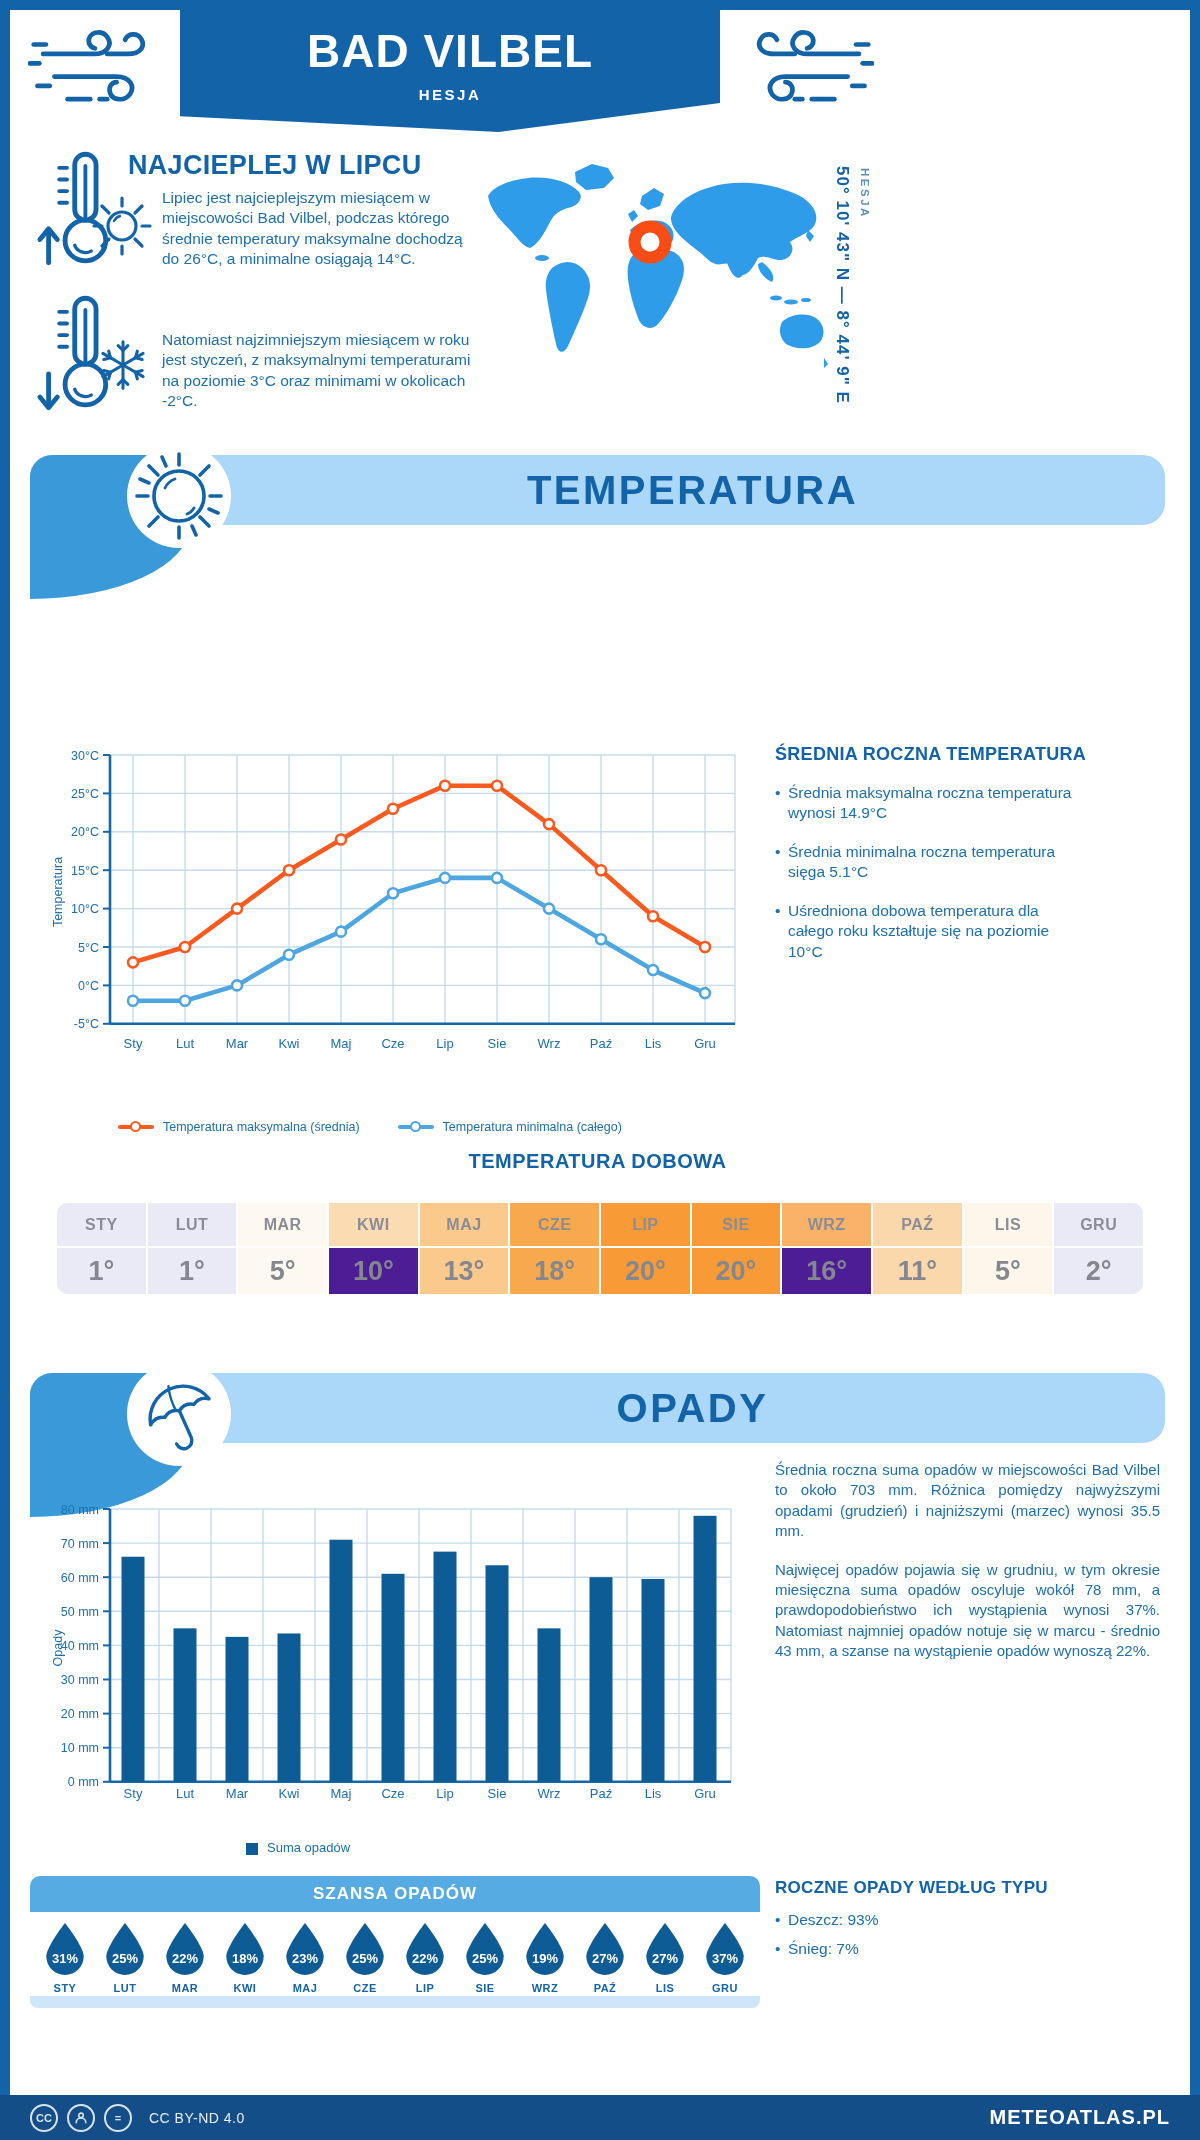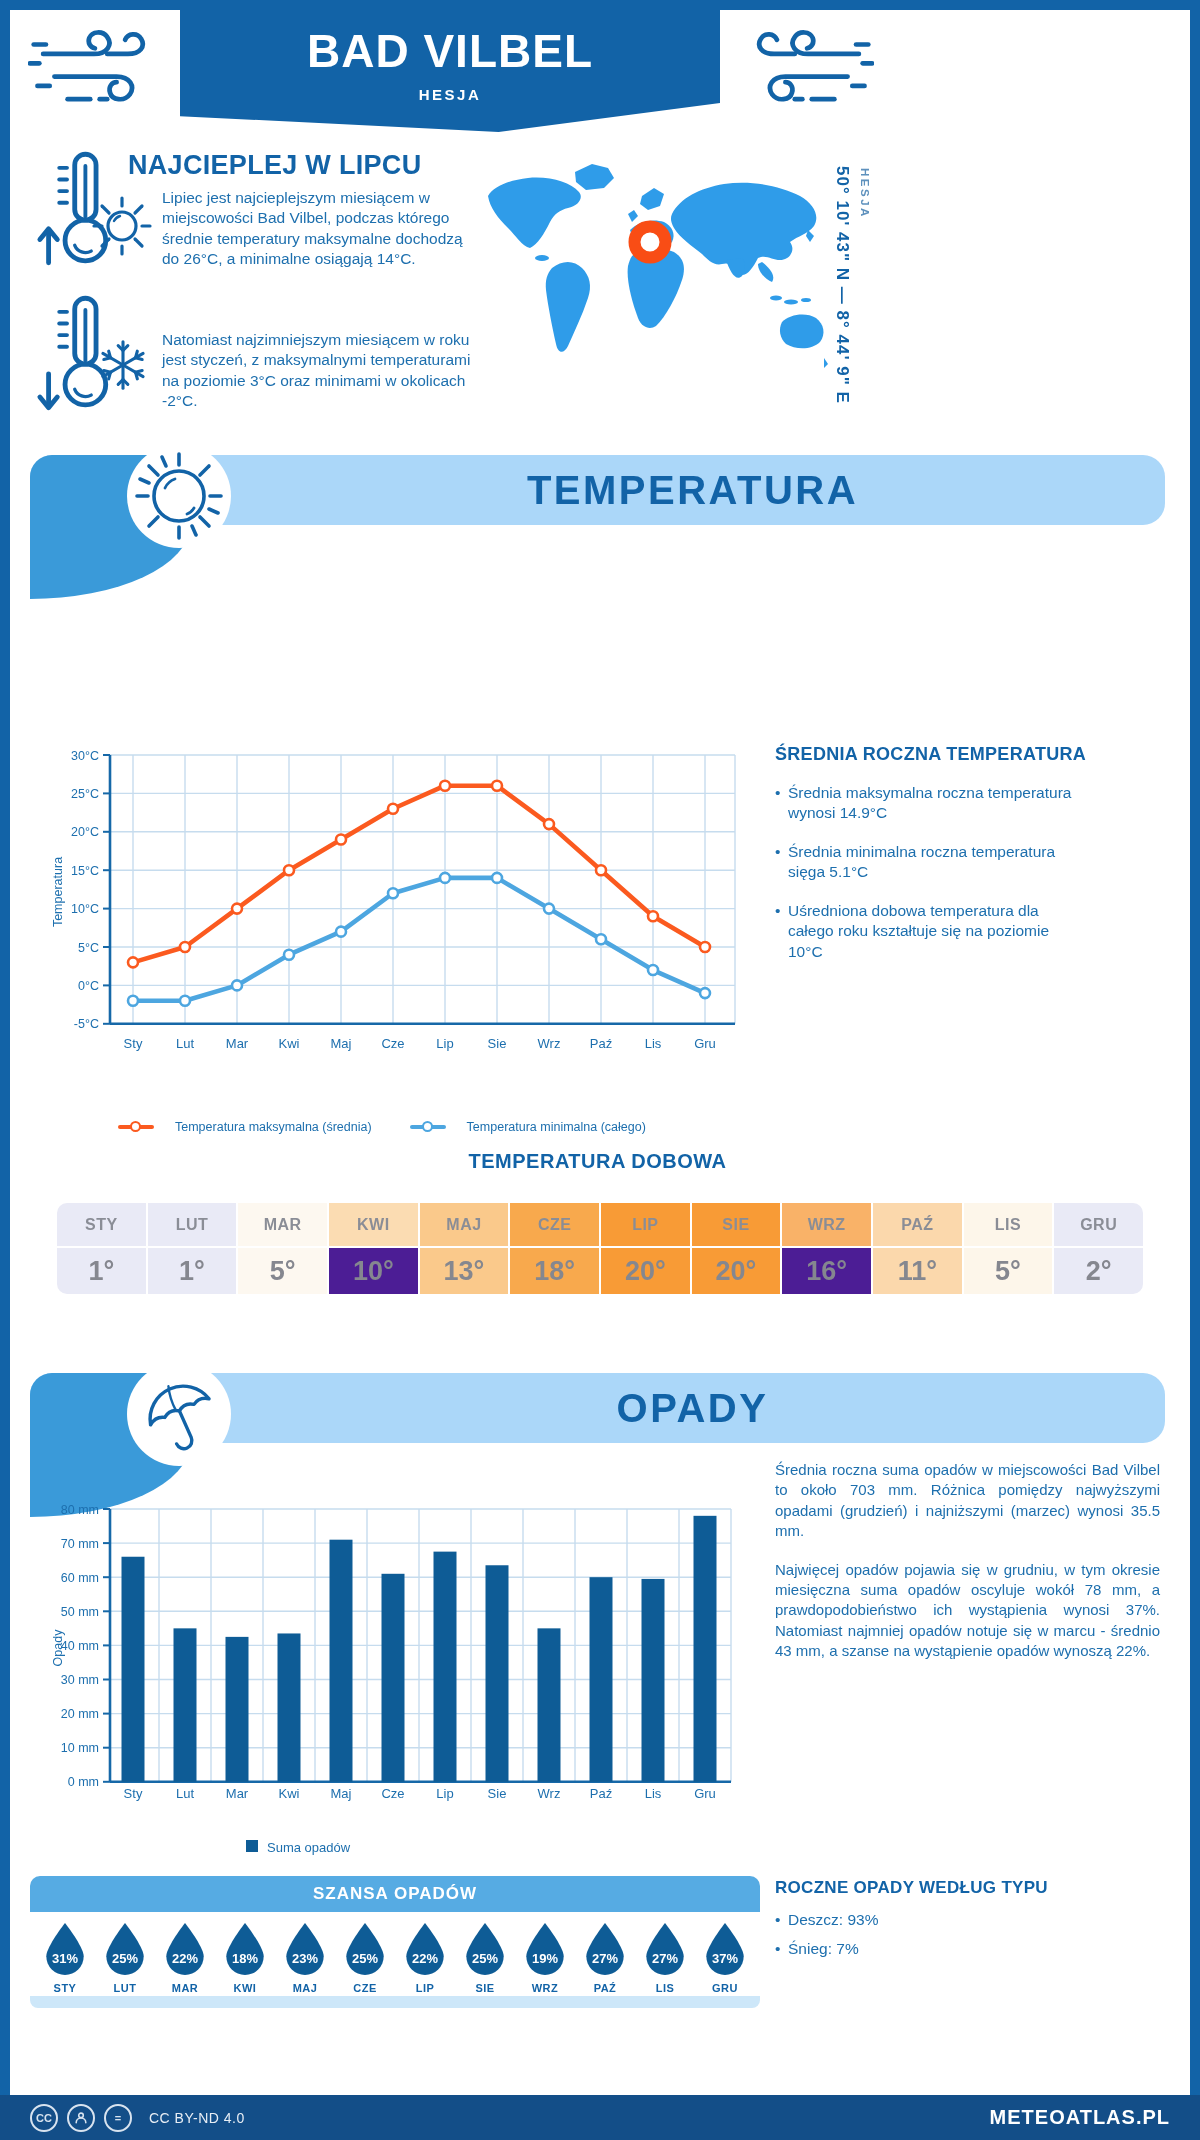--- a/index.html
+++ b/index.html
@@ -39,21 +39,21 @@
                  justify-content:center;font-size:40px;font-weight:800;color:#1263a7;letter-spacing:2.5px;}
 
   #temp-chart{position:absolute;left:50px;top:742px;}
   #precip-chart{position:absolute;left:50px;top:1458px;}
   .tick{font-size:12.5px;fill:#1d6fae;}
   .mlab{font-size:13px;fill:#1d6fae;}
   .axlab{font-size:12.5px;fill:#1d6fae;}
   .droptext{font-size:12.5px;font-weight:700;fill:#fff;}
 
   .chart-legend{position:absolute;left:118px;top:1120px;display:flex;gap:38px;align-items:center;}
-  .leg-item{display:flex;align-items:center;gap:21px;}
+  .leg-item{display:flex;align-items:center;gap:9px;}
   .leg-line{position:relative;width:36px;height:4px;border-radius:2px;background:currentColor;}
   .leg-dot{position:absolute;left:12px;top:-4px;width:7px;height:7px;background:#fff;
            border:2.5px solid currentColor;border-radius:50%;}
   .leg-label{font-size:12.5px;color:#1d6fae;}
 
   .col-head{position:absolute;font-size:18px;font-weight:800;color:#1263a7;letter-spacing:.3px;}
   .bullets{position:absolute;margin:0;padding:0;list-style:none;}
   .bullets li{position:relative;padding-left:13px;font-size:15.5px;line-height:1.32;color:#1d6fae;margin-bottom:18px;}
   .bullets li::before{content:"•";position:absolute;left:0;color:#1d6fae;}
   .bullets.tight li{margin-bottom:9px;}
@@ -63,21 +63,21 @@
 
   #monthly-table{position:absolute;left:57px;top:1203px;width:1086px;display:grid;
                  grid-template-columns:repeat(12,1fr);column-gap:2px;border-radius:10px;overflow:hidden;}
   .tcol{display:flex;flex-direction:column;row-gap:2px;}
   .tcell{display:flex;align-items:center;justify-content:center;}
   .thead{height:43px;font-size:16px;font-weight:700;color:#8a8d96;letter-spacing:.5px;}
   .tval{height:46px;font-size:27px;font-weight:700;color:#85878f;}
 
   .precip-text{position:absolute;left:775px;top:1460px;width:385px;}
   .precip-text p{margin:0 0 18px 0;font-size:15px;line-height:1.36;color:#1d6fae;text-align:justify;}
-  .bar-legend{position:absolute;left:246px;top:1840px;display:flex;align-items:flex-start;gap:9px;}
+  .bar-legend{position:absolute;left:246px;top:1840px;display:flex;align-items:flex-end;gap:9px;}
   .bar-legend .sq{width:12px;height:12px;background:#0e5c96;}
   .bar-legend .leg-label{font-size:13px;}
 
   .chance-bar{position:absolute;left:30px;top:1876px;width:730px;height:36px;background:#56abe3;
               border-radius:10px 10px 0 0;display:flex;align-items:center;justify-content:center;
               color:#fff;font-size:17px;font-weight:700;letter-spacing:1px;}
   .chance-row{position:absolute;left:30px;top:1908px;width:730px;display:flex;justify-content:space-between;
               padding:14px 8px 0 8px;box-sizing:border-box;}
   .chance-cell{width:54px;display:flex;flex-direction:column;align-items:center;}
   .chance-cell .month{margin-top:6px;font-size:11px;font-weight:700;color:#1263a7;letter-spacing:.5px;}

